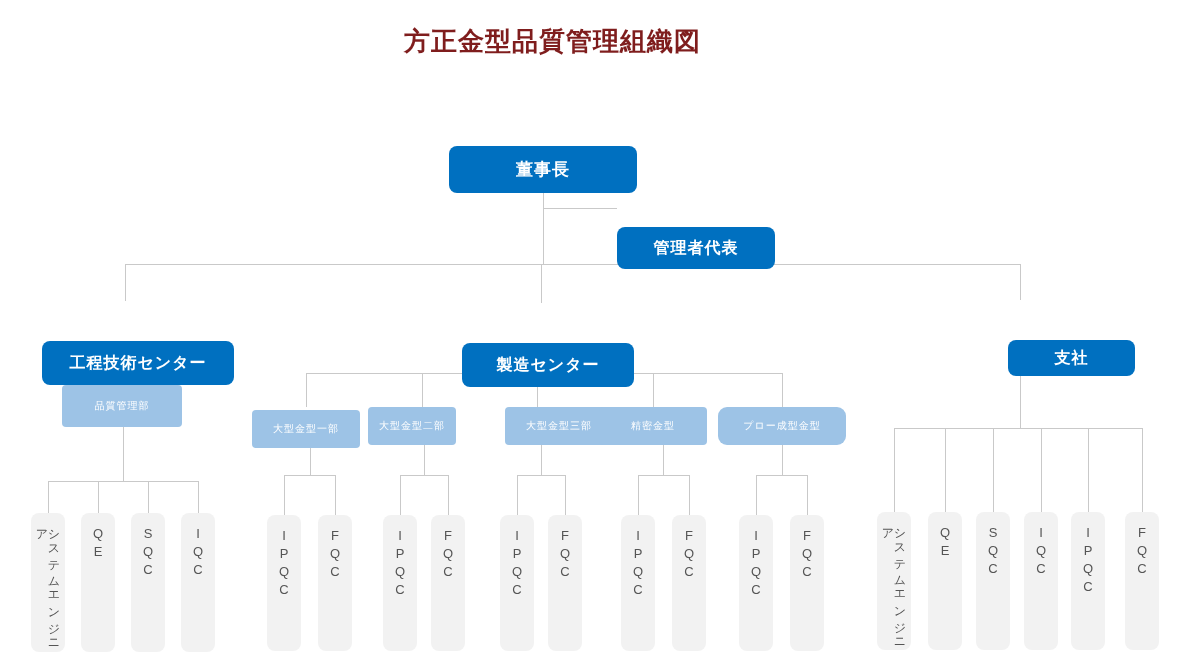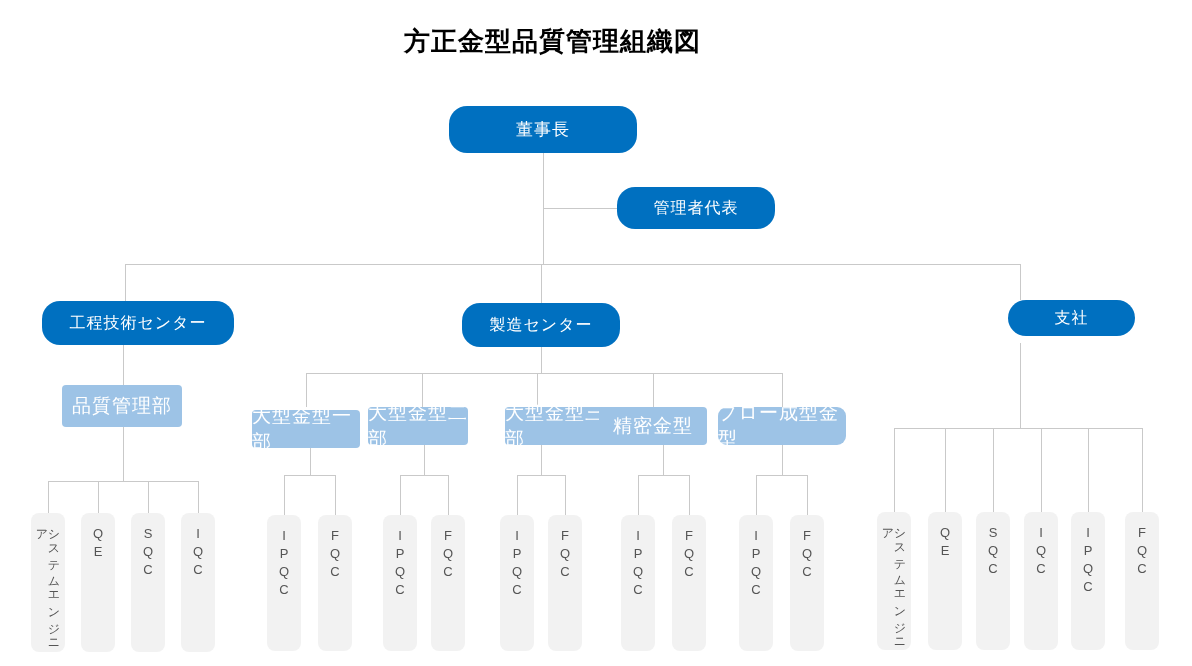--- a/index.html
+++ b/index.html
@@ -9,33 +9,33 @@
     --line:#C9C9C9;
   }
   *{margin:0;padding:0;box-sizing:border-box;}
   body{background:#888;font-family:"Liberation Sans",sans-serif;}
   .canvas{
     position:relative;width:1192px;height:666px;background:#ffffff;
     overflow:hidden;margin:0 auto;
   }
   .title{
     position:absolute;left:0;top:24px;width:1105px;text-align:center;
-    font-size:26px;font-weight:bold;color:#000000;letter-spacing:1px;
+    font-size:26px;font-weight:bold;color:#7f1d1d;letter-spacing:1px;
   }
   svg.connectors{position:absolute;left:0;top:0;}
   .n-p{
-    position:absolute;background:var(--blue);color:#fff;font-weight:normal;
-    border-radius:18px;display:flex;align-items:center;justify-content:center;
-    font-size:16px;letter-spacing:1px;
+    position:absolute;background:var(--blue);color:#fff;font-weight:bold;
+    border-radius:8px;display:flex;align-items:center;justify-content:center;
+    font-size:16px;letter-spacing:1px;margin-top:40px;
   }
   .n-p.big{font-size:17px;}
   .n-s{
     position:absolute;background:var(--lblue);color:#fff;
     border-radius:4px;display:flex;align-items:center;justify-content:center;
-    font-size:19px;letter-spacing:1px;
+    font-size:10px;letter-spacing:1px;
   }
   .n-l{
     position:absolute;background:var(--leaf);color:#555;
     border-radius:8px;display:flex;justify-content:center;align-items:flex-start;
     padding-top:13px;font-size:13px;overflow:hidden;
   }
   .n-l span{
     writing-mode:vertical-rl;text-orientation:upright;
     letter-spacing:3px;line-height:1;
   }
@@ -71,27 +71,27 @@
       M782,445 V475 M756,475 H807 M756,475 V515 M807,475 V515
       M1020,343 V428
       M894,428 H1142
       M894,428 V512 M945,428 V512 M993,428 V512 M1041,428 V512 M1088,428 V512 M1142,428 V512"></path>
   </svg>
 
   <div class="n-p big" style="left:449px;top:106px;width:188px;height:47px;">董事長</div>
   <div class="n-p" style="left:617px;top:187px;width:158px;height:42px;">管理者代表</div>
 
   <div class="n-p" style="left:42px;top:301px;width:192px;height:44px;text-align:right;">工程技術センター</div>
-  <div class="n-p" style="left:462px;top:303px;width:158px;height:44px;">製造センター</div>
+  <div class="n-p" style="left:462px;top:303px;width:172px;height:44px;">製造センター</div>
   <div class="n-p" style="left:1008px;top:300px;width:127px;height:36px;">支社</div>
 
   <div class="n-s" style="left:62px;top:385px;width:120px;height:42px;">品質管理部</div>
 
   <div class="n-s" style="left:252px;top:410px;width:108px;height:38px;">大型金型一部</div>
-  <div class="n-s" style="left:368px;top:407px;width:100px;height:38px;">大型金型二部</div>
+  <div class="n-s" style="left:368px;top:407px;width:88px;height:38px;">大型金型二部</div>
   <div class="n-s" style="left:505px;top:407px;width:108px;height:38px;">大型金型三部</div>
   <div class="n-s" style="left:599px;top:407px;width:108px;height:38px;text-align:right;">精密金型</div>
   <div class="n-s" style="left:718px;top:407px;width:128px;height:38px;border-radius:9px;">プロー成型金型</div>
 
   <div class="n-l tight" style="left:31px;top:513px;width:34px;height:139px;">
     <span>システムエンジニア</span>
     </div>
   <div class="n-l" style="left:81px;top:513px;width:34px;height:139px;">
     <span>QE</span>
     </div>

